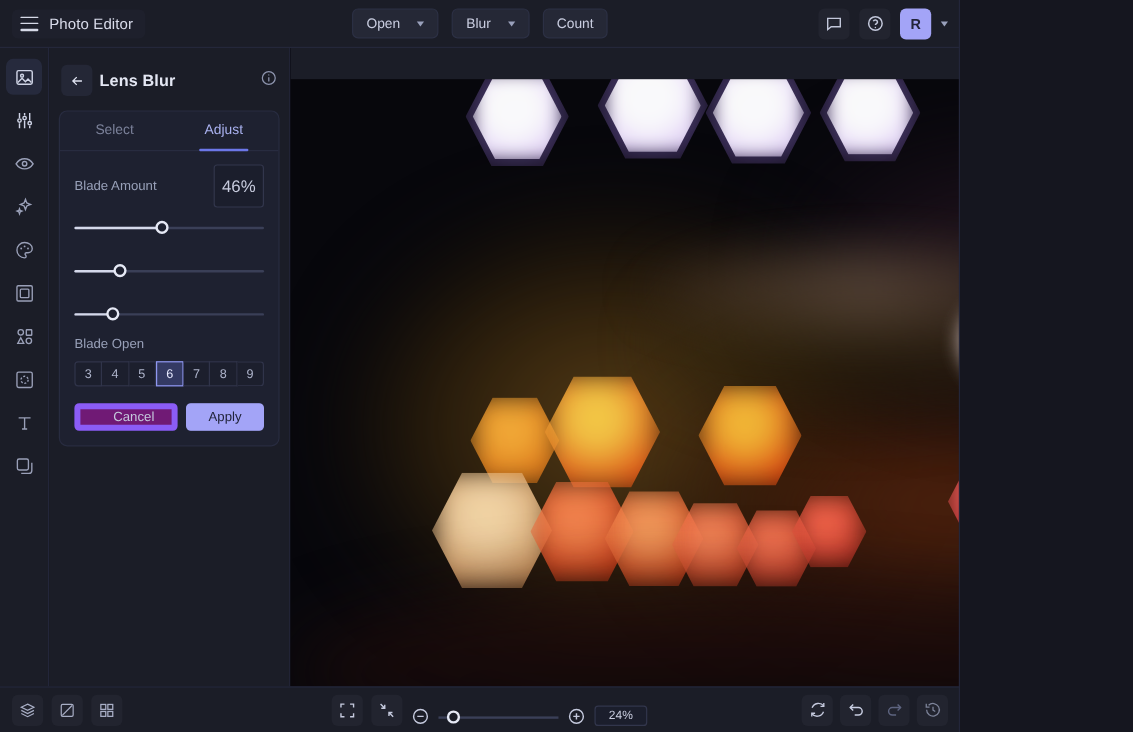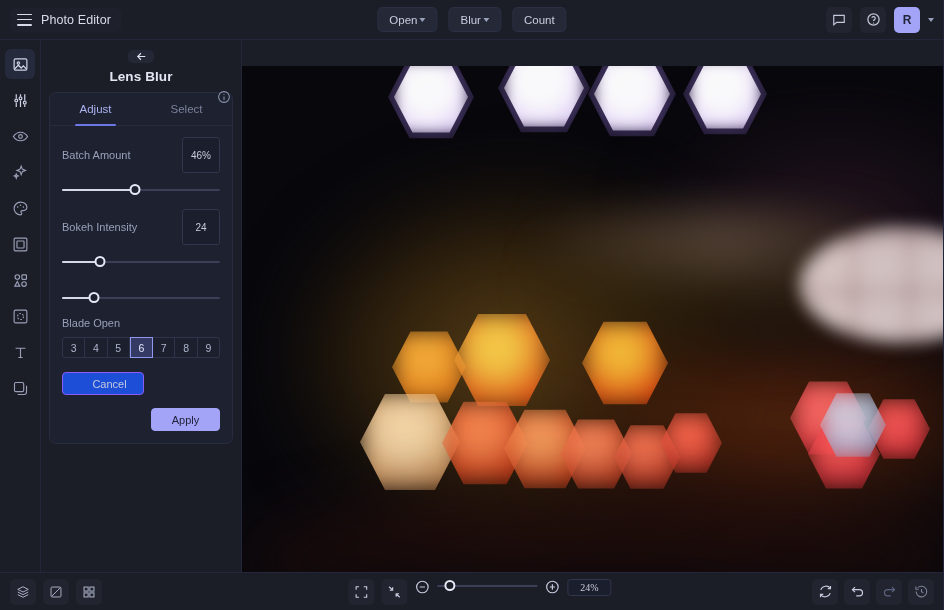--- a/index.html
+++ b/index.html
@@ -4,21 +4,21 @@
 <style>
   * { box-sizing: border-box; margin: 0; padding: 0; }
   html, body {
     width: 944px; height: 610px;
     background: #15161f;
     font-family: "Liberation Sans", sans-serif;
     overflow: hidden;
   }
   .app {
     position: relative;
-    width: 944px; height: 610px;
+    width: 800px; height: 610px;
     display: flex; flex-direction: column;
     background: #15161f;
   }
 
   
   .topbar {
     height: 40px; flex: 0 0 40px;
     background: #1b1d27;
     border-bottom: 1px solid #24273a;
     display: flex; align-items: center;
@@ -33,21 +33,21 @@
   }
   .hamburger { width: 15px; height: 12px; display: flex; flex-direction: column; justify-content: space-between; }
   .hamburger i { display: block; height: 1.7px; background: #d7dae8; border-radius: 1px; }
   .brand-name { font-size: 12.5px; color: #d9dceb; letter-spacing: .1px; }
 
   .top-center {
     position: absolute; left: 50%; transform: translateX(-50%);
     display: flex; align-items: center; gap: 11px;
   }
   .tbtn {
-    display: flex; align-items: center; gap: 2px;
+    display: flex; align-items: center; gap: 14px;
     height: 25px; padding: 0 11px;
     background: #252836; border: 1px solid #2c3044;
     border-radius: 5px;
     font-size: 11.5px; color: #c9cde0;
     cursor: pointer;
   }
   .caret {
     width: 0; height: 0; border-left: 3.6px solid transparent;
     border-right: 3.6px solid transparent; border-top: 4.2px solid #99a0bb;
     margin-top: 1px;
@@ -92,21 +92,21 @@
   
   .panelcol {
     width: 201px; flex: 0 0 201px;
     background: #1b1d27;
     border-right: 1px solid #23263a;
     padding: 10px 0 0 0;
     position: relative;
   }
   .panel-head {
     display: flex; align-items: center; gap: 6px;
-    padding: 0 10px 0 10px; height: 34px; flex-direction: column;
+    padding: 0 10px 0 10px; height: 34px;
   }
   .backbtn {
     width: 26px; height: 26px; border-radius: 5px; background: #242736;
     display: flex; align-items: center; justify-content: center; cursor: pointer;
   }
   .panel-title { font-size: 13.5px; color: #e4e7f3; font-weight: bold; letter-spacing: .1px; }
   .info-icon { margin-left: auto; cursor: pointer; }
 
   .card {
     margin: 8px 8px 0 8px;
@@ -130,21 +130,21 @@
     height: 2px; background: #6c77e8; border-radius: 2px;
   }
 
   .ctrl { padding: 11px 12px 0 12px; }
   .ctrl-row { display: flex; align-items: center; justify-content: space-between; }
   .ctrl-label { font-size: 11px; color: #98a0b8; }
   .valbox {
     min-width: 38px; height: 16px; padding: 17px 6px;
     border: 1px solid #32364c; border-radius: 3px;
     background: #1b1e2c;
-    font-size: 10px; color: #c7cbdd;
+    font-size: 14px; color: #c7cbdd;
     display: flex; align-items: center; justify-content: center;
   }
   .slider { position: relative; height: 16px; margin-top: 9px; }
   .track {
     position: absolute; top: 7px; left: 0; right: 0; height: 2px;
     background: #3a3f57; border-radius: 2px;
   }
   .fill { position: absolute; top: 7px; left: 0; height: 2px; background: #d5d9ea; border-radius: 2px; }
   .knob {
     position: absolute; top: 2px; width: 11px; height: 11px;
@@ -167,22 +167,22 @@
     background: #343a63; border-color: #8f97ef; color: #e8eaff;
     border-left-width: 1px;
   }
 
   .actions { display: flex; gap: 7px; padding: 14px 12px 0 12px; }
   .btn {
     flex: 1; height: 23px; border-radius: 4px;
     font-size: 11px; display: flex; align-items: center; justify-content: center;
     cursor: pointer;
   }
-  .btn.cancel { background: #1d4ed8; border: 1px solid #8b5cf6; color: #c4c9dc; padding-left: 13px; }
-  .btn.apply { background: #a3a4f7; color: #20233a; border: 1px solid #a3a4f7; margin-top: 36px; }
+  .btn.cancel { background: #701a75; border: 5px solid #8b5cf6; color: #c4c9dc; padding-left: 13px; }
+  .btn.apply { background: #a3a4f7; color: #20233a; border: 1px solid #a3a4f7; }
 
   
   .canvaswrap { flex: 1; position: relative; background: #0c0d14; overflow: hidden; }
   .photo {
     position: absolute; inset: 0;
     background-color: #07070c;
     filter: blur(0px);
   }
   .bk { position: absolute; border-radius: 50%; }
   .hx {
@@ -199,21 +199,21 @@
     height: 38px; flex: 0 0 38px;
     background: #1b1d27;
     border-top: 1px solid #24273a;
     display: flex; align-items: center;
     padding: 0 10px;
     position: relative;
   }
   .bb-left { display: flex; align-items: center; gap: 7px; }
   .bb-center {
     position: absolute; left: 50%; transform: translateX(-47%);
-    display: flex; align-items: flex-start; gap: 7px; font-family: Liberation Serif, serif;
+    display: flex; align-items: flex-end; gap: 7px;
   }
   .bb-right { position: absolute; right: 10px; display: flex; align-items: center; gap: 6px; }
   .zoomtrack { position: relative; width: 100px; height: 14px; }
   .zoomtrack .t { position: absolute; top: 6px; left: 0; right: 0; height: 2px; background: #3a3f57; }
   .zoomknob {
     position: absolute; top: 1px; left: 6px; width: 11px; height: 11px;
     border-radius: 50%; background: #1b1d27; border: 2px solid #e6e9f5; cursor: pointer;
   }
   .zoomval {
     min-width: 44px; height: 17px; padding: 0 7px;
@@ -355,41 +355,37 @@
           <svg width="14" height="14" viewBox="0 0 24 24" fill="none" stroke="#8d94ad" stroke-width="1.8">
             <circle cx="12" cy="12" r="9.2"></circle>
             <path d="M12 11v6"></path>
             <circle cx="12" cy="7.6" r=".9" fill="#8d94ad" stroke="none"></circle>
           </svg>
         </div>
       </div>
 
       <div class="card">
         <div class="tabs">
+          <div class="tab">Select</div>
           <div class="tab active">Adjust</div>
-          <div class="tab">Select</div>
         </div>
 
         <div class="ctrl">
           <div class="ctrl-row">
-            <span class="ctrl-label">Batch Amount</span>
+            <span class="ctrl-label">Blade Amount</span>
             <span class="valbox">46%</span>
           </div>
           <div class="slider">
             <div class="track"></div>
             <div class="fill" id="fill0" style="width: 46%;"></div>
             <div class="knob" id="knob0" style="left: 46%;"></div>
           </div>
         </div>
 
         <div class="ctrl">
-          <div class="ctrl-row">
-            <span class="ctrl-label">Bokeh Intensity</span>
-            <span class="valbox">24</span>
-          </div>
           <div class="slider">
             <div class="track"></div>
             <div class="fill" id="fill1" style="width: 24%;"></div>
             <div class="knob" id="knob1" style="left: 24%;"></div>
           </div>
         </div>
 
         <div class="ctrl">
           <div class="slider">
             <div class="track"></div>

